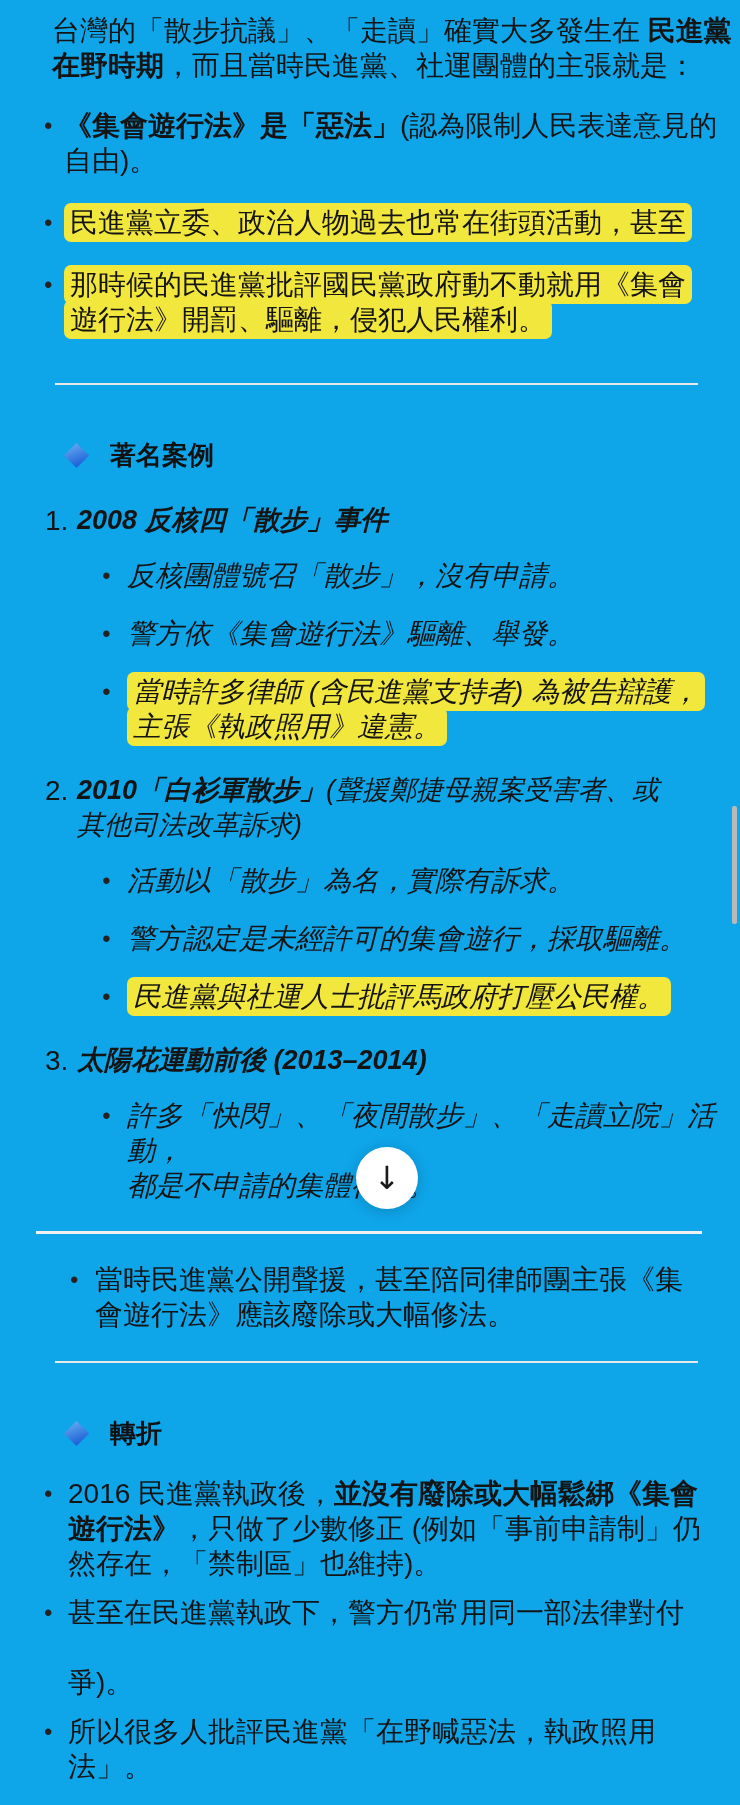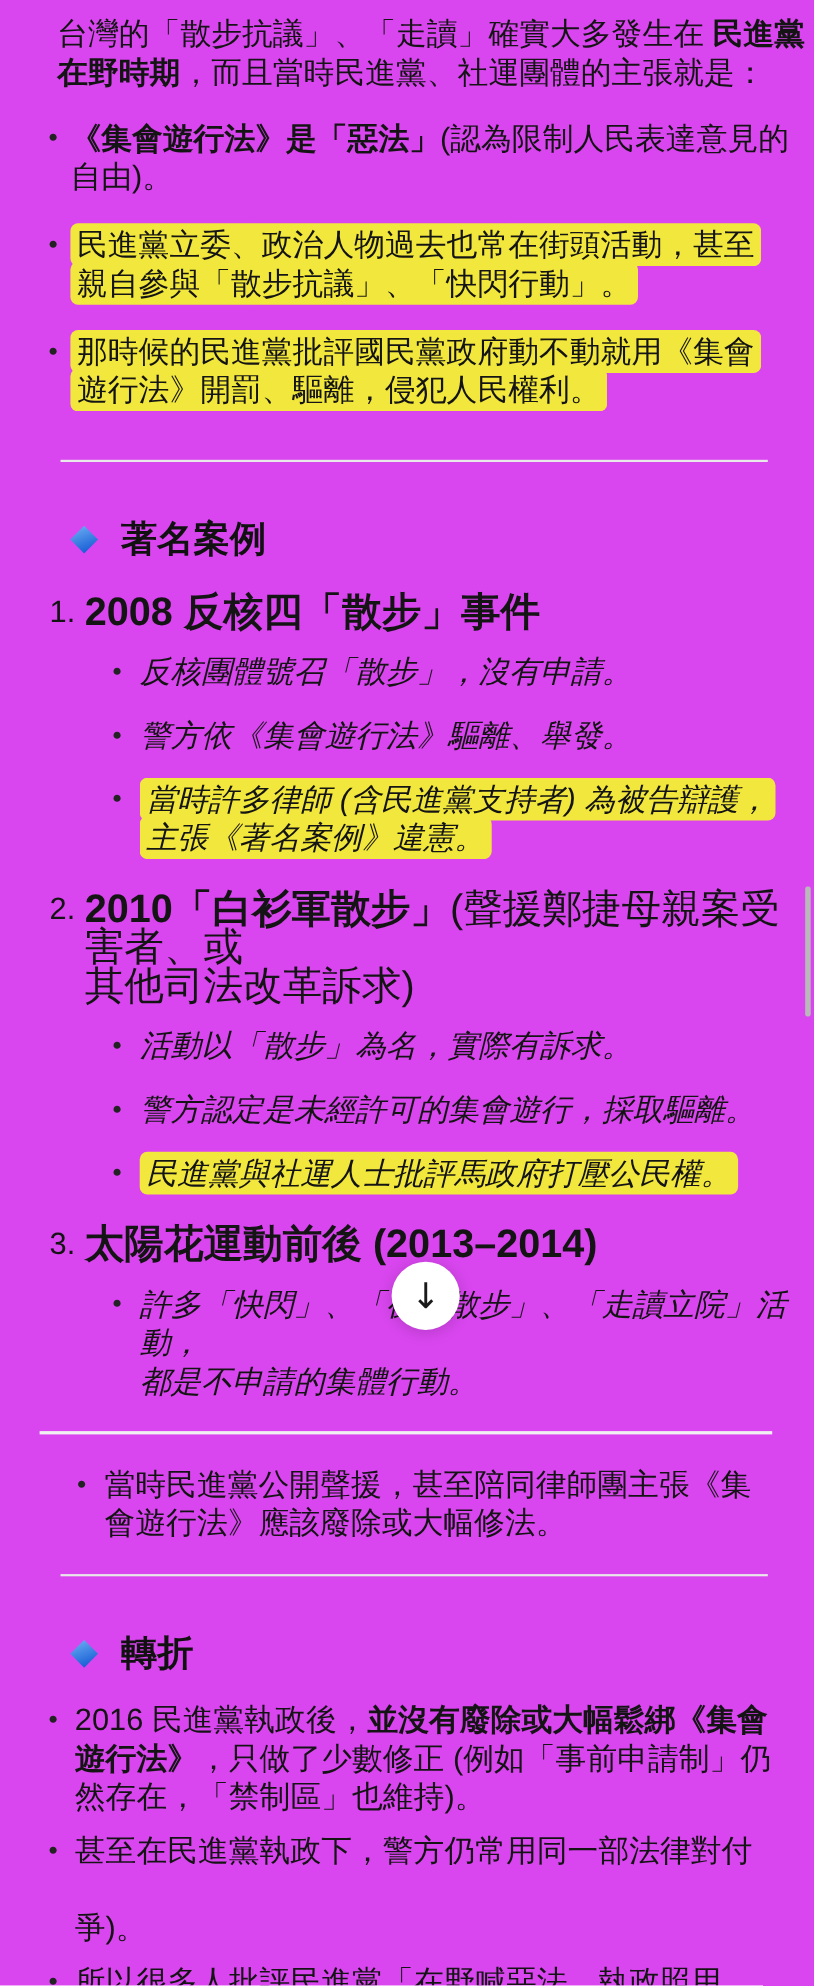--- a/index.html
+++ b/index.html
@@ -1,20 +1,20 @@
 <!DOCTYPE html>
 <html><head>
 <meta charset="utf-8">
 <style>
   html,body{margin:0;padding:0;background:#ffffff;}
   #page{
     position:relative;
     width:740px;height:1805px;
     overflow:hidden;
-    background:#d946ef;
+    background:#0ea5e9;
     font-family:"Liberation Sans","DejaVu Sans",sans-serif;
     font-size:28px;line-height:35px;color:#141414;
     -webkit-font-smoothing:antialiased;
   }
   .b{font-weight:700;}
   .hl{
     background:#f2e73c;
     border-radius:7px;
     padding:4px 6px;
     box-decoration-break:clone;
@@ -33,28 +33,28 @@
   .cont li::before{
     content:"•";position:absolute;left:0;top:0;
     font-size:24px;color:#222;
   }
   
   .divider{border:none;height:2px;background:#e8e8e8;margin:46px 42px 0 55px;}
   .divider.seam{height:3px;background:#f0f0f0;margin:28px 38px 0 36px;}
   .divider.third{margin-top:29px;}
   
   .sec-head{display:flex;align-items:center;gap:20px;margin:52px 0 0 63px;
-    font-size:33px;line-height:36px;font-weight:700;color:#111;}
+    font-size:26px;line-height:36px;font-weight:700;color:#111;}
   .sec-head .dia{width:27px;height:27px;flex:0 0 auto;}
   
   .cases{margin-top:30px;}
   .case{position:relative;margin-left:45px;margin-right:6px;padding-left:32px;}
   .case + .case{margin-top:29px;}
   .case .num{position:absolute;left:0;top:0;}
-  .case .case-title{font-size:36px;}
+  .case .case-title{font-size:27px;font-style:italic;}
   
   .sub{margin-top:20px;font-style:italic;}
   .sub li{position:relative;margin-left:25px;margin-right:0;padding-left:25px;}
   .sub li + li{margin-top:23px;}
   
   .cont{margin-top:28px;}
   .cont li{position:relative;margin-left:70px;margin-right:6px;padding-left:25px;}
   
   .turning{margin-top:25px;}
   .turning li{position:relative;margin-left:44px;margin-right:6px;padding-left:24px;}
@@ -85,41 +85,41 @@
         <stop offset="0" stop-color="#71b3f5"></stop>
         <stop offset="1" stop-color="#1b61d6"></stop>
       </linearGradient>
     </defs>
   </svg>
 
   <p id="intro"><span>台灣的「散步抗議」、「走讀」確實大多發生在 </span><span class="b">民進黨</span><br><span class="b">在野時期</span><span>，而且當時民進黨、社運團體的主張就是：</span></p>
 
   <ul class="claims">
     <li><span class="b">《集會遊行法》是「惡法」</span><span>(認為限制人民表達意見的</span><br><span>自由)。</span></li>
-    <li><span class="hl"><span>民進黨立委、政治人物過去也常在街頭活動，甚至</span><br><span>親自參與「散步抗議」、「快閃行動」。</span></span></li>
+    <li><span class="hl"><span>民進黨立委、政治人物過去也常在街頭活動，甚至</span><br></span></li>
     <li><span class="hl"><span>那時候的民進黨批評國民黨政府動不動就用《集會</span><br><span>遊行法》開罰、驅離，侵犯人民權利。</span></span></li>
   </ul>
 
   <hr class="divider">
 
   <h2 class="sec-head">
     <svg class="dia" viewBox="0 0 24 24">
       <polygon points="12,0.8 23.2,12 12,23.2 0.8,12" fill="url(#dg)"></polygon>
     </svg>
     <span>著名案例</span>
   </h2>
 
   <ol class="cases">
     <li class="case">
       <span class="num">1.</span>
       <div class="case-title b"><span class="b">2008 反核四「散步」事件</span></div>
       <ul class="sub">
         <li><span>反核團體號召「散步」，沒有申請。</span></li>
         <li><span>警方依《集會遊行法》驅離、舉發。</span></li>
-        <li><span class="hl"><span>當時許多律師 (含民進黨支持者) 為被告辯護，</span><br><span>主張《著名案例》違憲。</span></span></li>
+        <li><span class="hl"><span>當時許多律師 (含民進黨支持者) 為被告辯護，</span><br><span>主張《執政照用》違憲。</span></span></li>
       </ul>
     </li>
     <li class="case">
       <span class="num">2.</span>
       <div class="case-title"><span class="b">2010「白衫軍散步」</span><span>(聲援鄭捷母親案受害者、或</span><br><span>其他司法改革訴求)</span></div>
       <ul class="sub">
         <li><span>活動以「散步」為名，實際有訴求。</span></li>
         <li><span>警方認定是未經許可的集會遊行，採取驅離。</span></li>
         <li><span class="hl"><span>民進黨與社運人士批評馬政府打壓公民權。</span></span></li>
       </ul>

